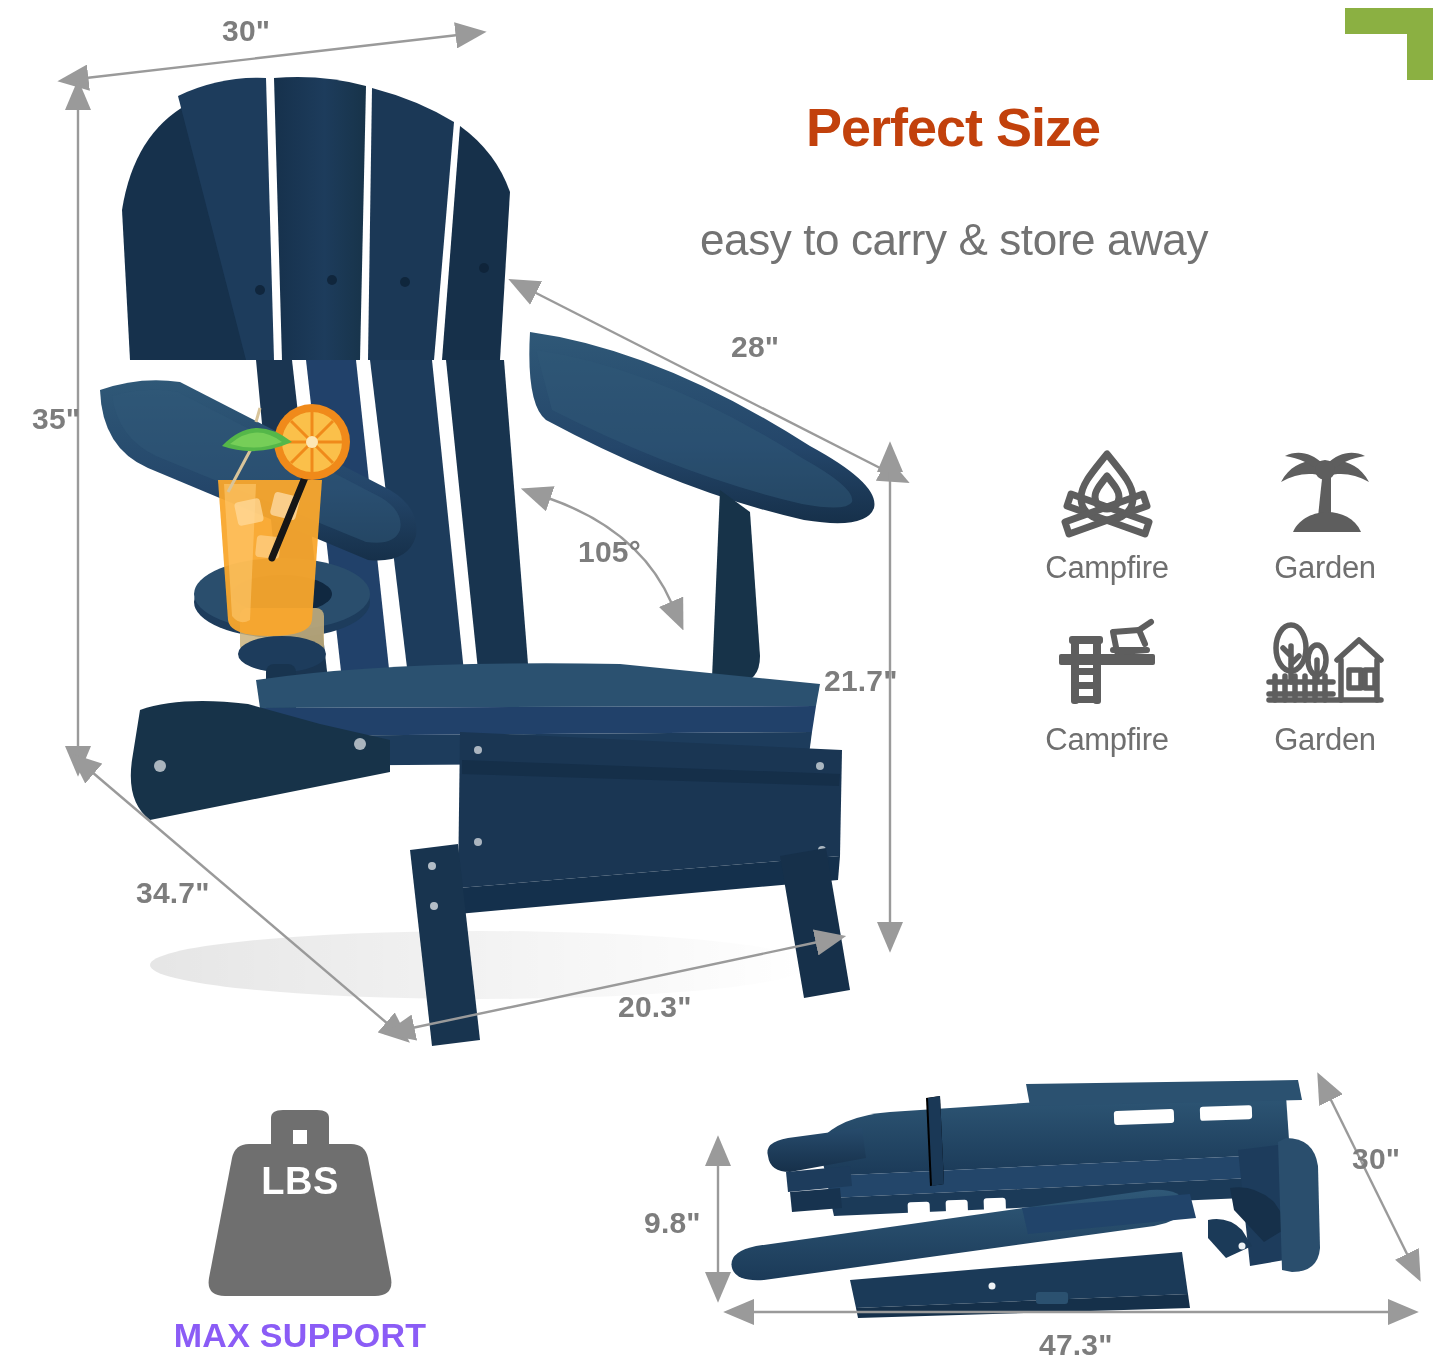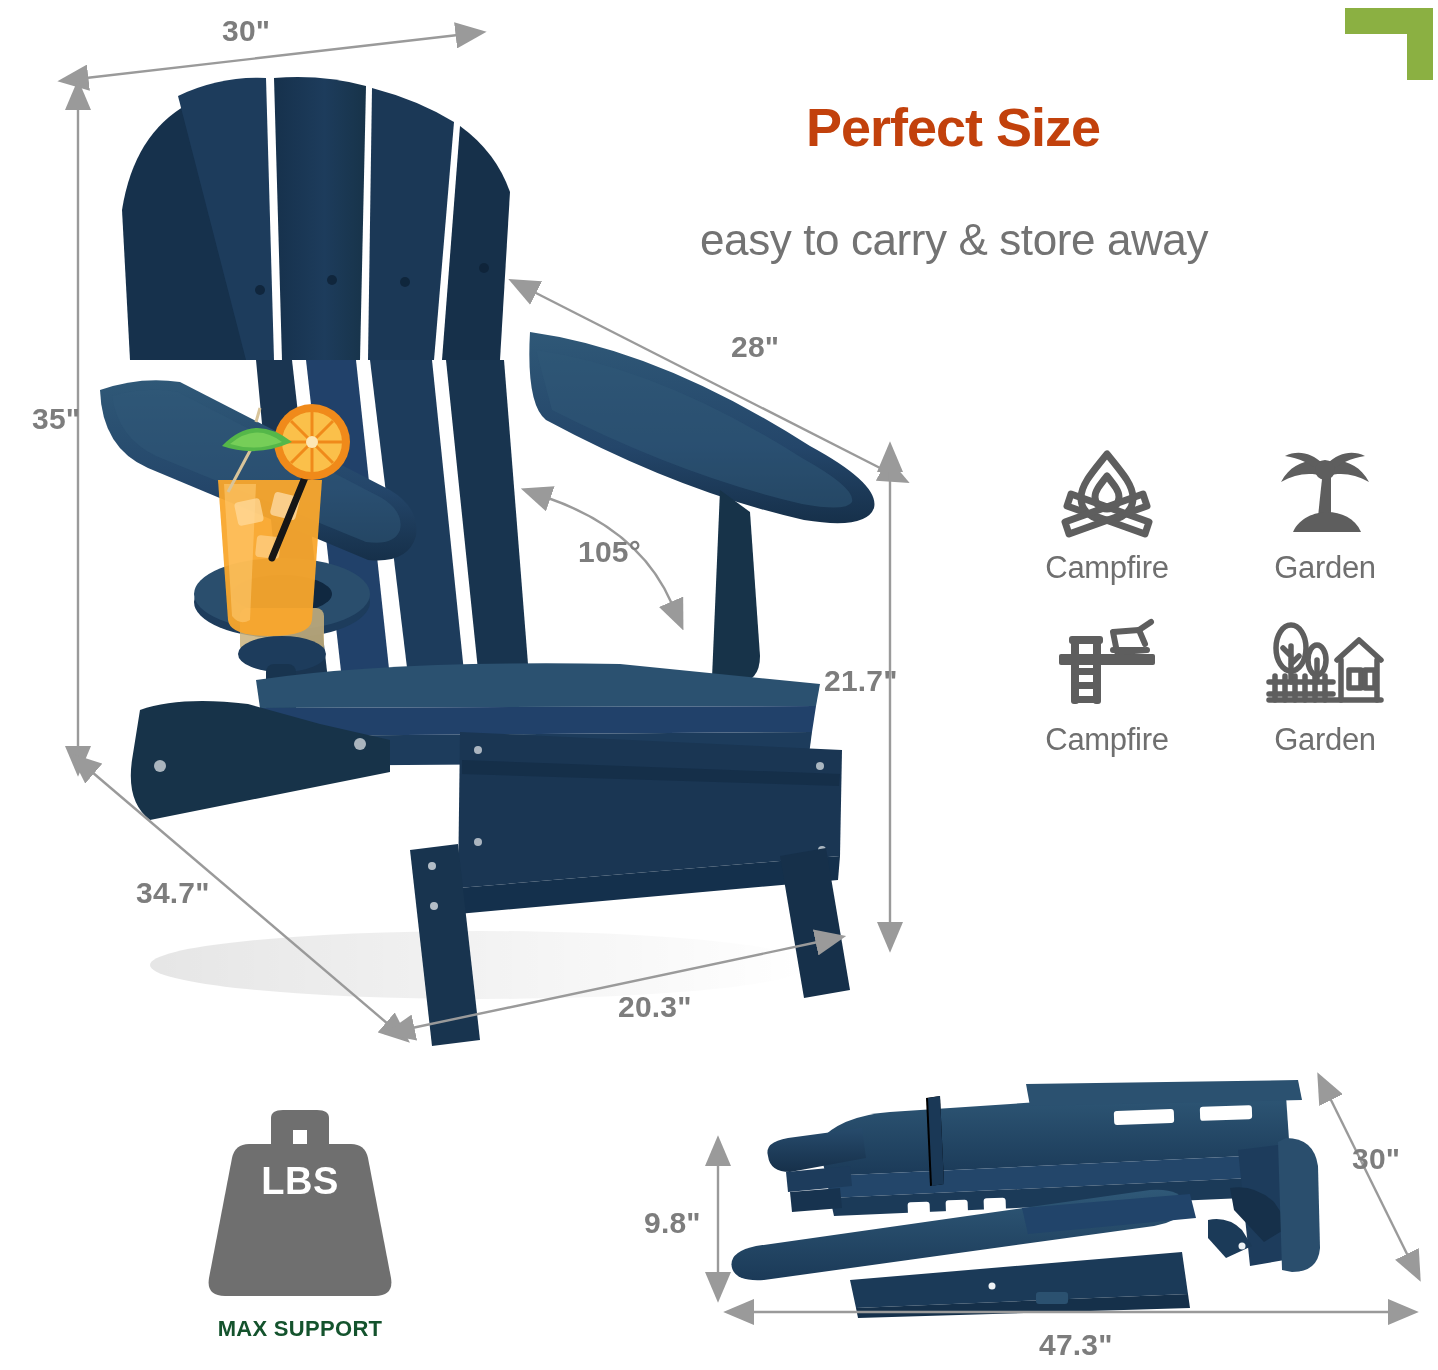--- a/index.html
+++ b/index.html
@@ -27,21 +27,21 @@
                 grid-template-rows:150px 150px;column-gap:28px;row-gap:22px;}
   .feature{display:flex;flex-direction:column;align-items:center;justify-content:flex-start;}
   .feature-icon{height:92px;display:flex;align-items:center;justify-content:center;}
   .feature-label{margin-top:10px;font-size:31px;color:#6f6f6f;font-weight:normal;
                  letter-spacing:-.3px;white-space:nowrap;}
 
   
   .weight-wrap{display:flex;flex-direction:column;align-items:center;}
   .weight-num{font-size:74px;font-weight:bold;color:#fff;line-height:.96;letter-spacing:-1px;}
   .weight-unit{font-size:38px;font-weight:bold;color:#fff;line-height:1;letter-spacing:.5px;margin-top:8px;}
-  .weight-caption{margin-top:10px;font-size:22px;font-weight:bold;color:#14532d;
+  .weight-caption{margin-top:10px;font-size:34px;font-weight:bold;color:#8b5cf6;
                   letter-spacing:.3px;white-space:nowrap;}
 
   svg{display:block;overflow:visible;}
 </style>
 </head>
 <body>
 
 <div class="stage">
 
   <div class="abs" style="left:1345px;top:8px;">

